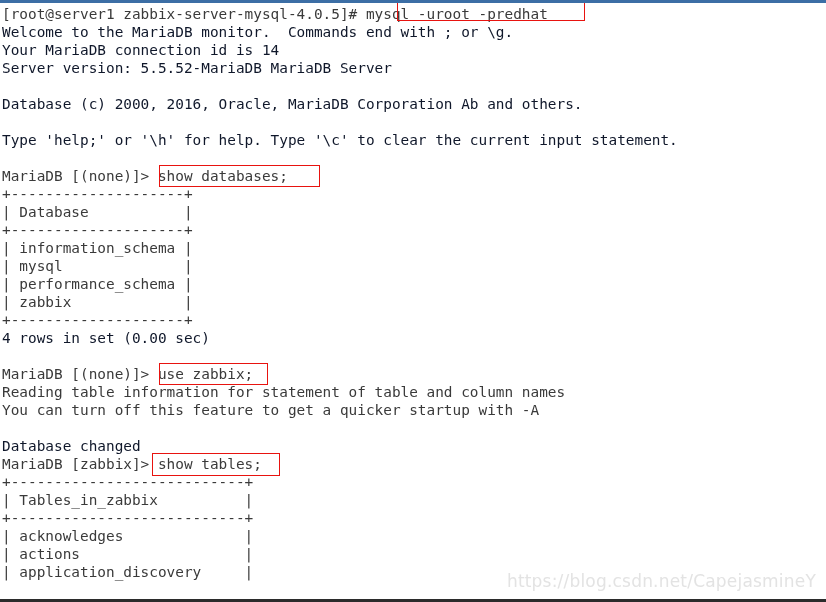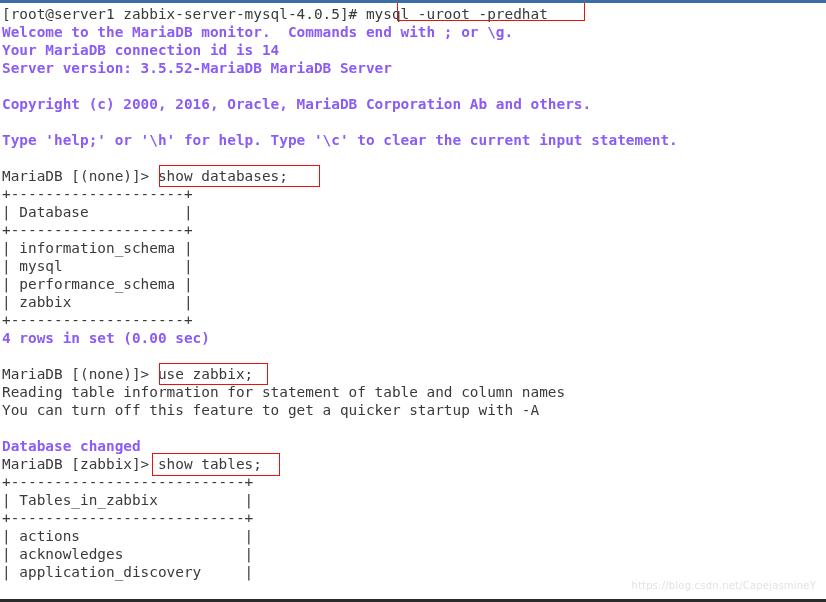--- a/index.html
+++ b/index.html
@@ -34,53 +34,53 @@
     color: #222222;
     font-family: "DejaVu Sans Mono", "Liberation Mono", monospace;
   }
   
   .thin {
     color: #3a3a3a;
     font-weight: 400;
   }
   
   .bold {
-    color: #8b5cf6;
-    font-weight: 700;
+    color: #0f172a;
+    font-weight: 400;
   }
   
   .hlbox {
     position: absolute;
     border: 1.5px solid #e8130f;
     box-sizing: border-box;
     pointer-events: none;
     background: transparent;
   }
   #watermark {
     position: absolute;
     right: 10px;
     bottom: 8px;
     font-family: "DejaVu Sans", "Liberation Sans", sans-serif;
-    font-size: 10px;
+    font-size: 17px;
     color: #e3e3e3;
     white-space: pre;
     letter-spacing: 0.2px;
   }
 </style>
 </head>
 <body>
 
 <div id="terminal">
   <div id="screen">
       <div class="line thin">[root@server1 zabbix-server-mysql-4.0.5]# mysql -uroot -predhat</div>
       <div class="line bold">Welcome to the MariaDB monitor.  Commands end with ; or \g.</div>
       <div class="line bold">Your MariaDB connection id is 14</div>
-      <div class="line bold">Server version: 3.5.52-MariaDB MariaDB Server</div>
+      <div class="line bold">Server version: 5.5.52-MariaDB MariaDB Server</div>
       <div class="line bold"></div>
-      <div class="line bold">Copyright (c) 2000, 2016, Oracle, MariaDB Corporation Ab and others.</div>
+      <div class="line bold">Database (c) 2000, 2016, Oracle, MariaDB Corporation Ab and others.</div>
       <div class="line bold"></div>
       <div class="line bold">Type 'help;' or '\h' for help. Type '\c' to clear the current input statement.</div>
       <div class="line bold"></div>
       <div class="line thin">MariaDB [(none)]&gt; show databases;</div>
       <div class="line thin">+--------------------+</div>
       <div class="line thin">| Database           |</div>
       <div class="line thin">+--------------------+</div>
       <div class="line thin">| information_schema |</div>
       <div class="line thin">| mysql              |</div>
       <div class="line thin">| performance_schema |</div>
@@ -90,22 +90,22 @@
       <div class="line bold"></div>
       <div class="line thin">MariaDB [(none)]&gt; use zabbix;</div>
       <div class="line thin">Reading table information for statement of table and column names</div>
       <div class="line thin">You can turn off this feature to get a quicker startup with -A</div>
       <div class="line thin"></div>
       <div class="line bold">Database changed</div>
       <div class="line thin">MariaDB [zabbix]&gt; show tables;</div>
       <div class="line thin">+---------------------------+</div>
       <div class="line thin">| Tables_in_zabbix          |</div>
       <div class="line thin">+---------------------------+</div>
+      <div class="line thin">| acknowledges              |</div>
       <div class="line thin">| actions                   |</div>
-      <div class="line thin">| acknowledges              |</div>
       <div class="line thin">| application_discovery     |</div>
     </div>
 
   <div id="boxes">
       <div class="hlbox" style="left: 397px; top: -3px; width: 188px; height: 21px; border-color: rgb(232, 19, 15);"></div>
       <div class="hlbox" style="left: 159px; top: 162px; width: 161px; height: 22px; border-color: rgb(232, 19, 15);"></div>
       <div class="hlbox" style="left: 159px; top: 360px; width: 109px; height: 22px; border-color: rgb(232, 19, 15);"></div>
       <div class="hlbox" style="left: 152px; top: 450px; width: 128px; height: 23px; border-color: rgb(232, 19, 15);"></div>
     </div>
 

